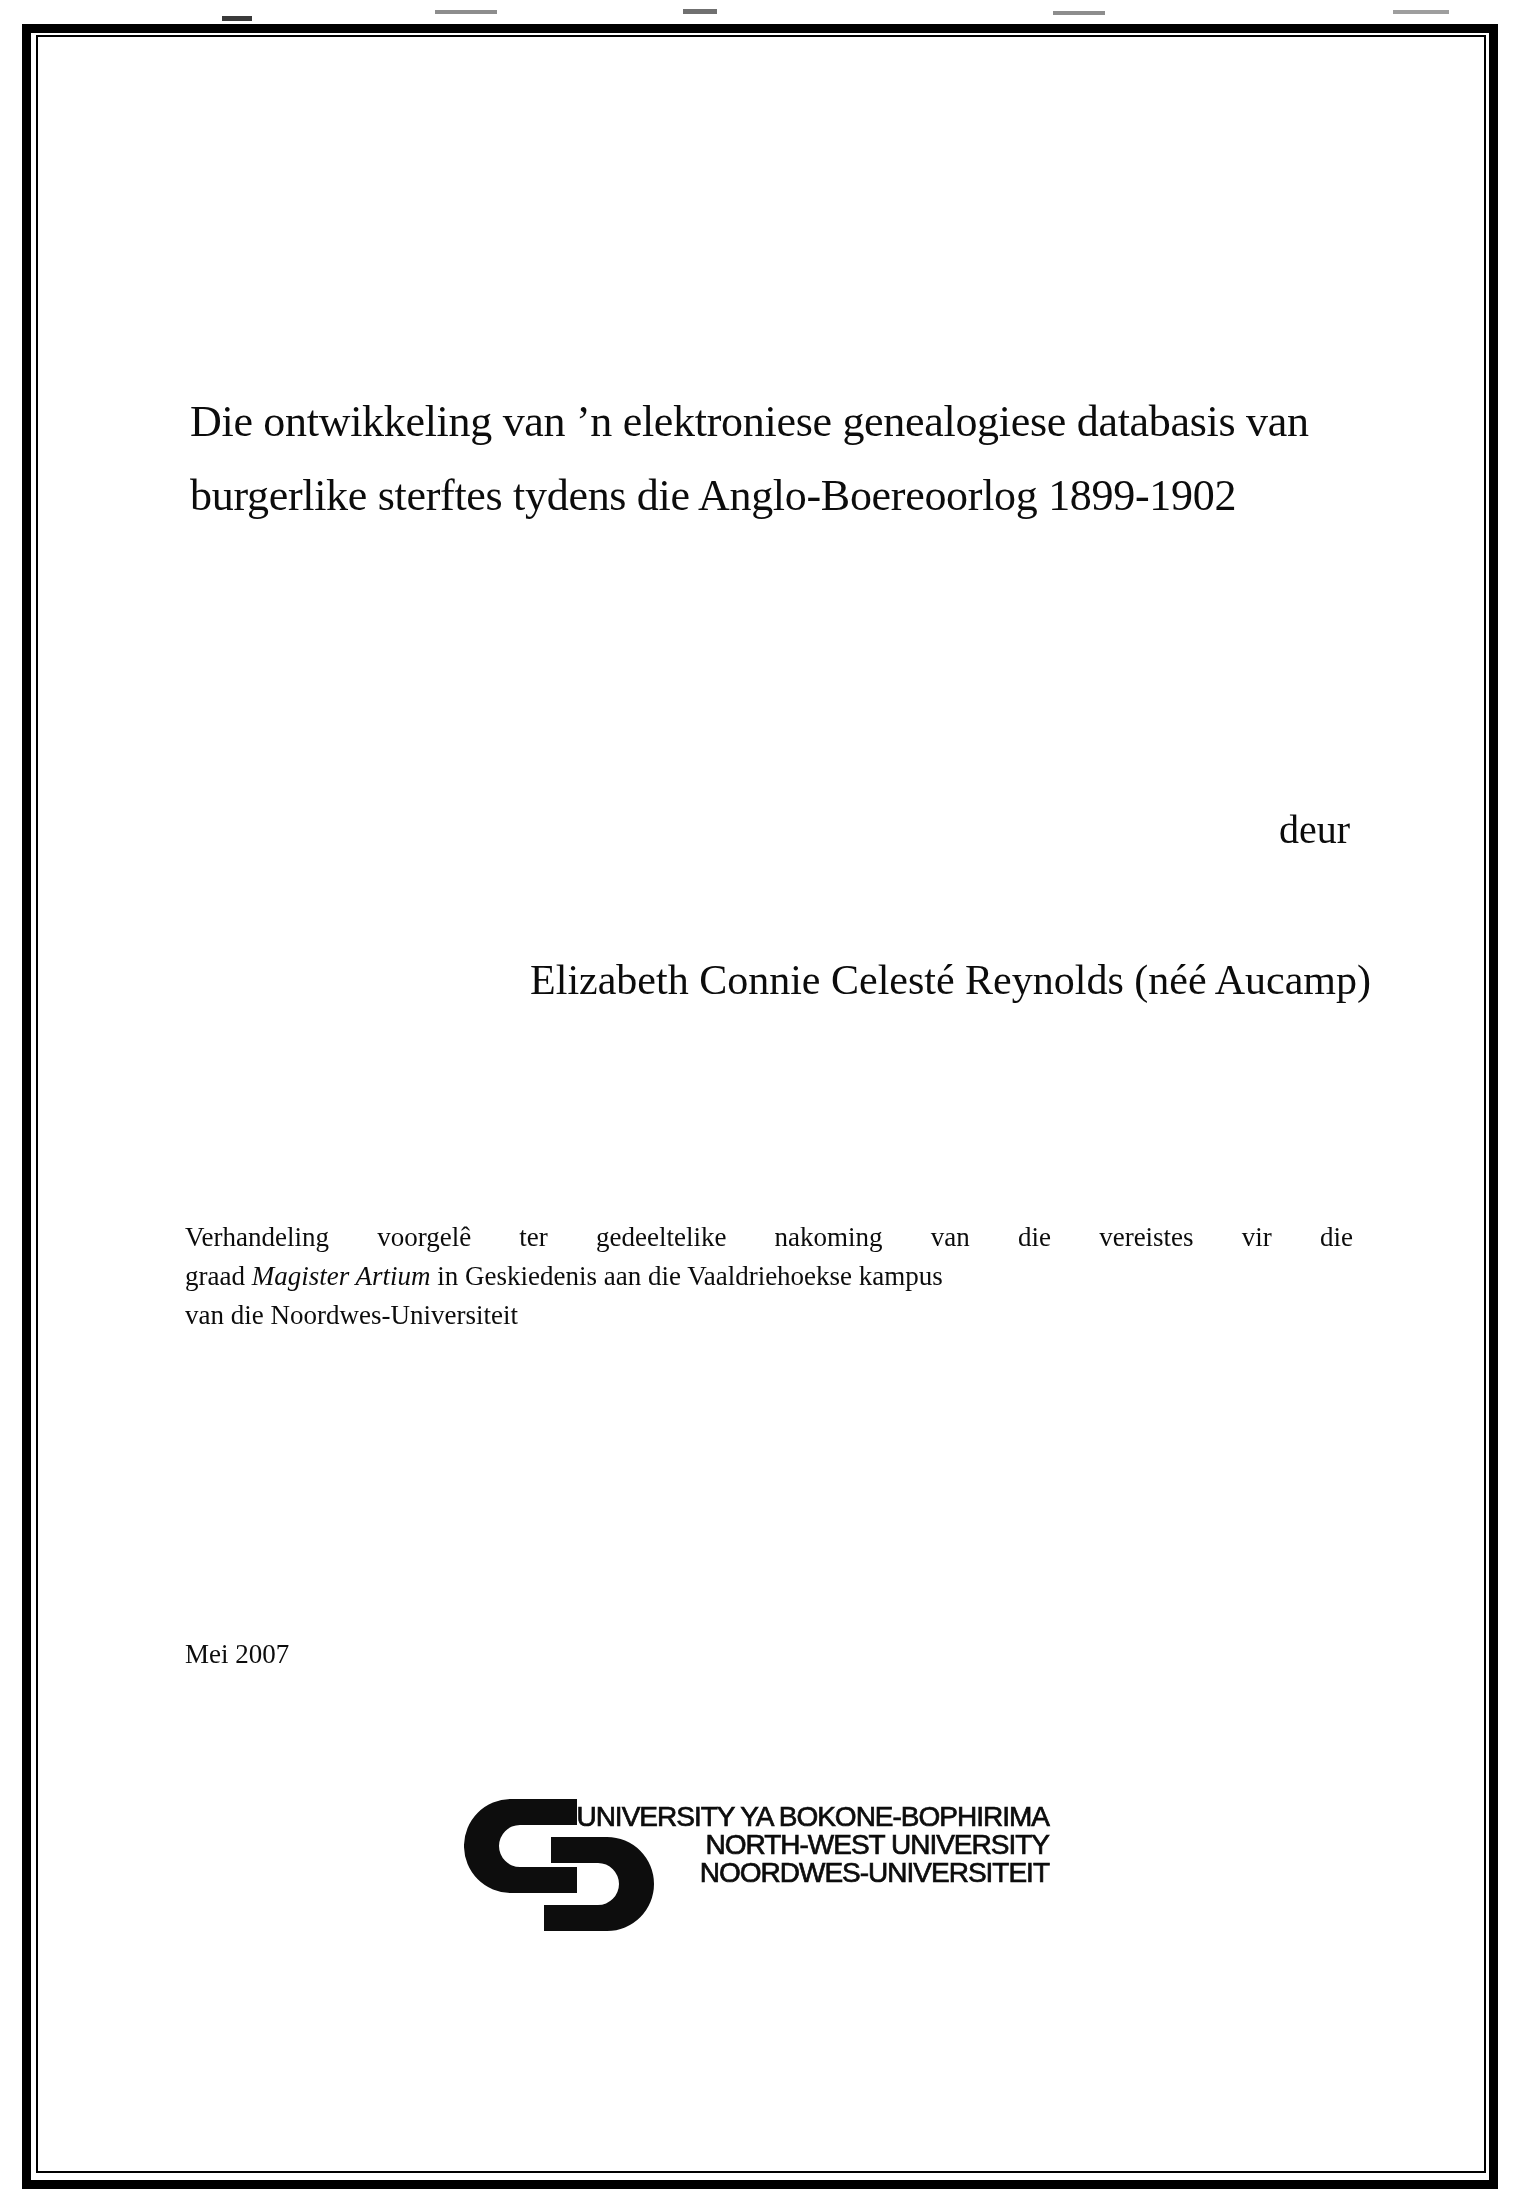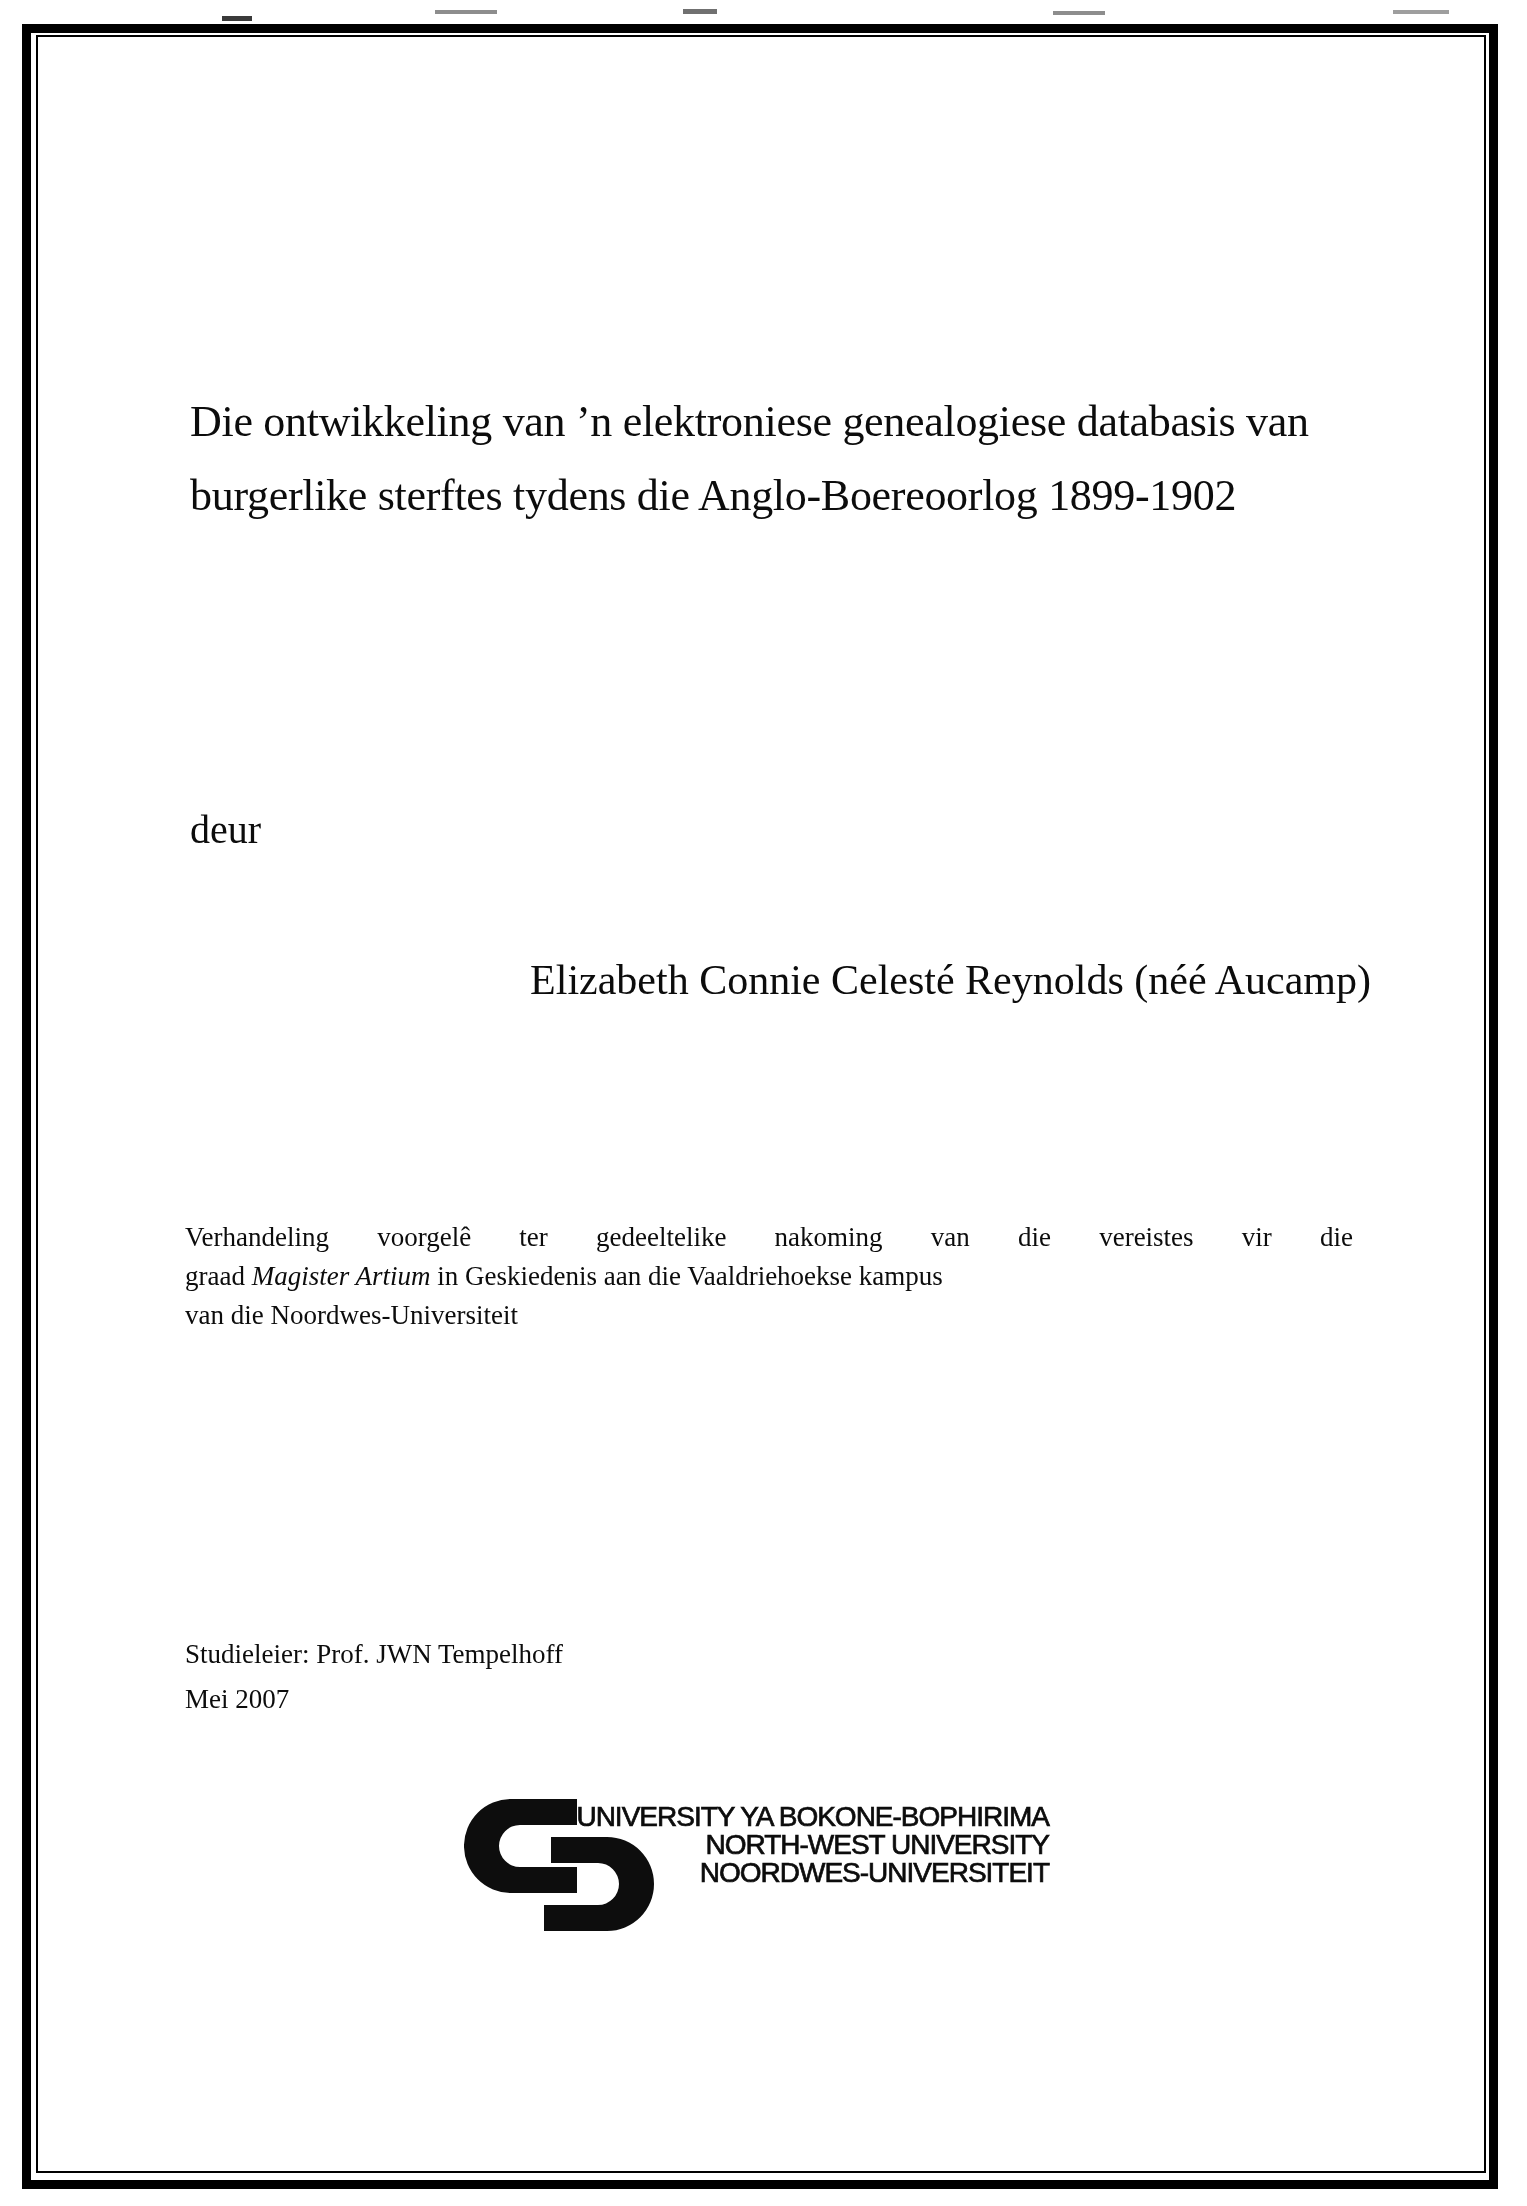--- a/index.html
+++ b/index.html
@@ -27,21 +27,21 @@
   .dash.d3{left:1053px;top:11px;width:52px;}
   .dash.d4{left:1393px;top:10px;width:56px;background:#9e9e9e;}
   .dash.d5{left:222px;top:16px;width:30px;height:5px;background:#3a3a3a;}
 
   .title{
     position:absolute;left:190px;top:385px;width:1150px;
     text-align:left;font-size:44px;line-height:74px;letter-spacing:-0.3px;
   }
   .byline-deur{
     position:absolute;left:190px;top:806px;width:1160px;
-    text-align:left;font-size:40px;line-height:48px;
+    text-align:right;font-size:40px;line-height:48px;
   }
   .author{
     position:absolute;left:221px;top:952px;width:1150px;
     text-align:right;font-size:42px;line-height:56px;
   }
   .declaration{
     position:absolute;left:185px;top:1218px;width:1168px;
     font-size:27px;line-height:39px;
   }
   .decl-line1{text-align:justify;text-align-last:justify;}
@@ -82,21 +82,20 @@
   <div class="byline-deur">deur</div>
   <div class="author">Elizabeth Connie Celesté Reynolds (néé Aucamp)</div>
 
   <div class="declaration">
     <div class="decl-line1">Verhandeling voorgelê ter gedeeltelike nakoming van die vereistes vir die</div>
     <div><span>graad </span><span class="italic">Magister Artium</span><span> in Geskiedenis aan die Vaaldriehoekse kampus</span></div>
     <div>van die Noordwes-Universiteit</div>
   </div>
 
   <div class="supervisor">
-    <div>Studieleier: Prof. JWN Tempelhoff</div>
     <div>Mei 2007</div>
   </div>
 
   <svg class="logo-mark" width="190" height="140" viewBox="0 0 190 140" aria-hidden="true">
     <path d="M 113 0 H 47 A 47 47 0 1 0 47 94 H 113 V 68 H 56 A 21 21 0 1 1 56 26 H 113 Z" fill="#0d0d0d"></path>
     <path d="M 80 132 H 143 A 47 47 0 1 0 143 38 H 87 V 64 H 134 A 21 21 0 1 1 134 106 H 80 Z" fill="#0d0d0d"></path>
   </svg>
   <div class="logo-text">
     <div>UNIVERSITY YA BOKONE-BOPHIRIMA</div>
     <div>NORTH-WEST UNIVERSITY</div>

